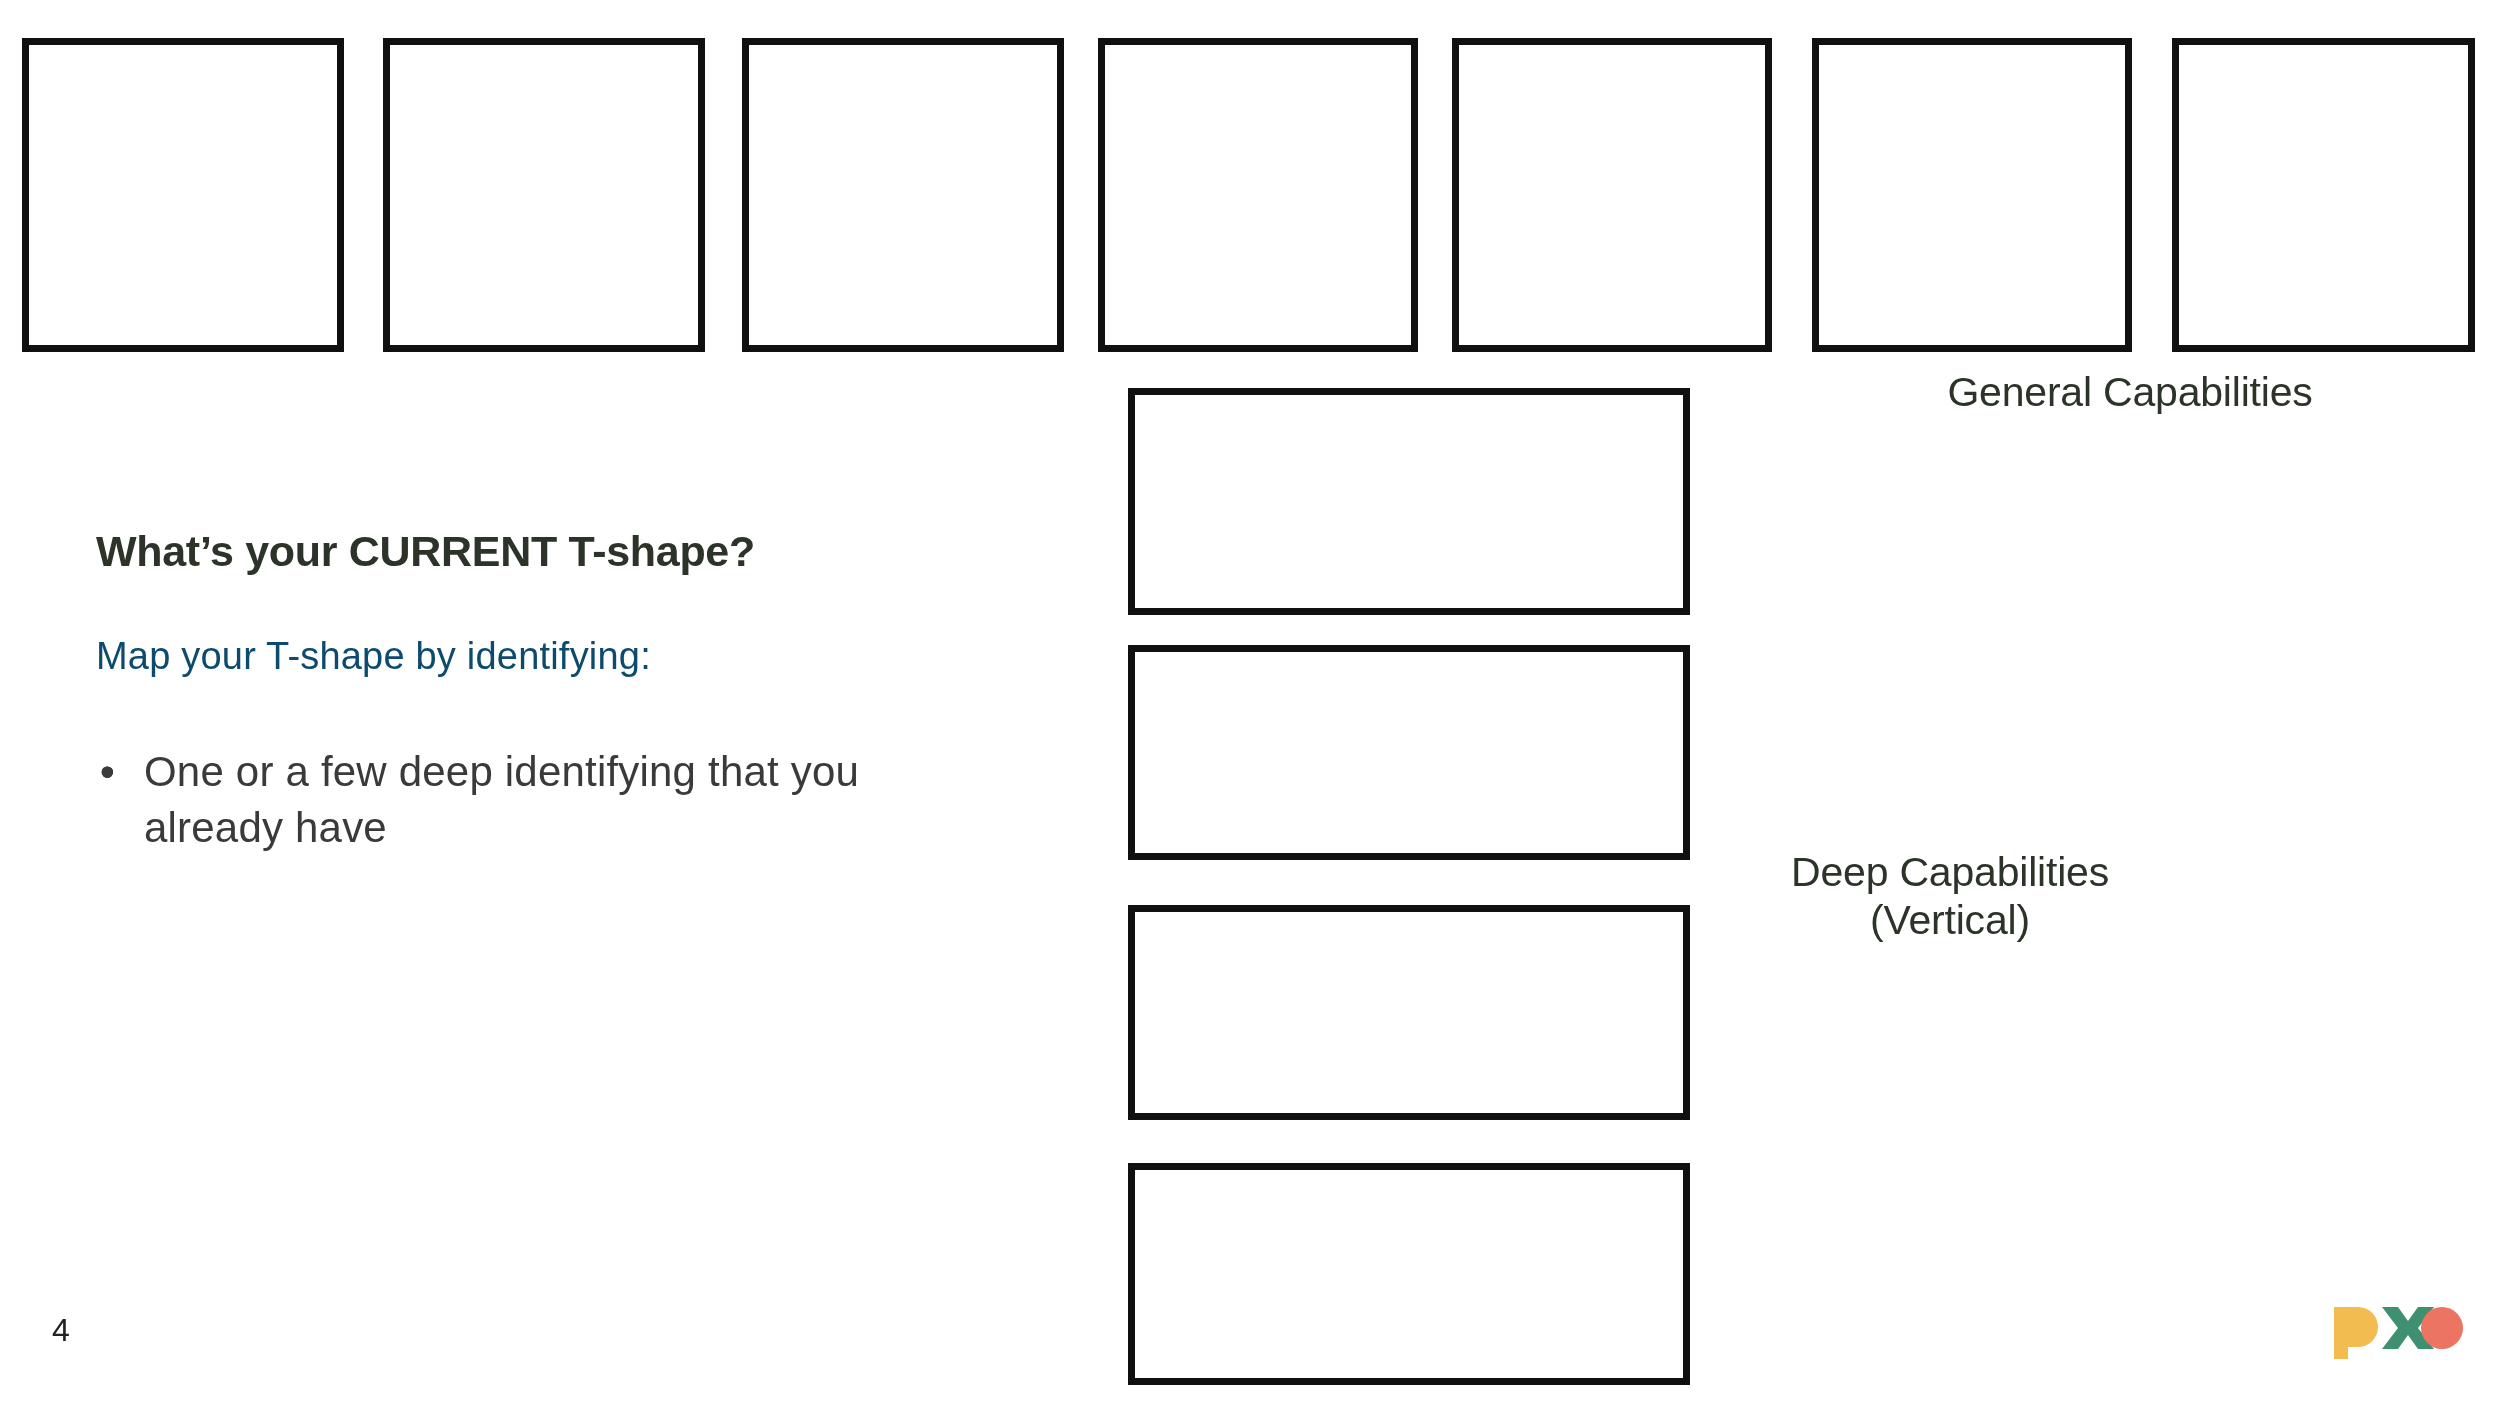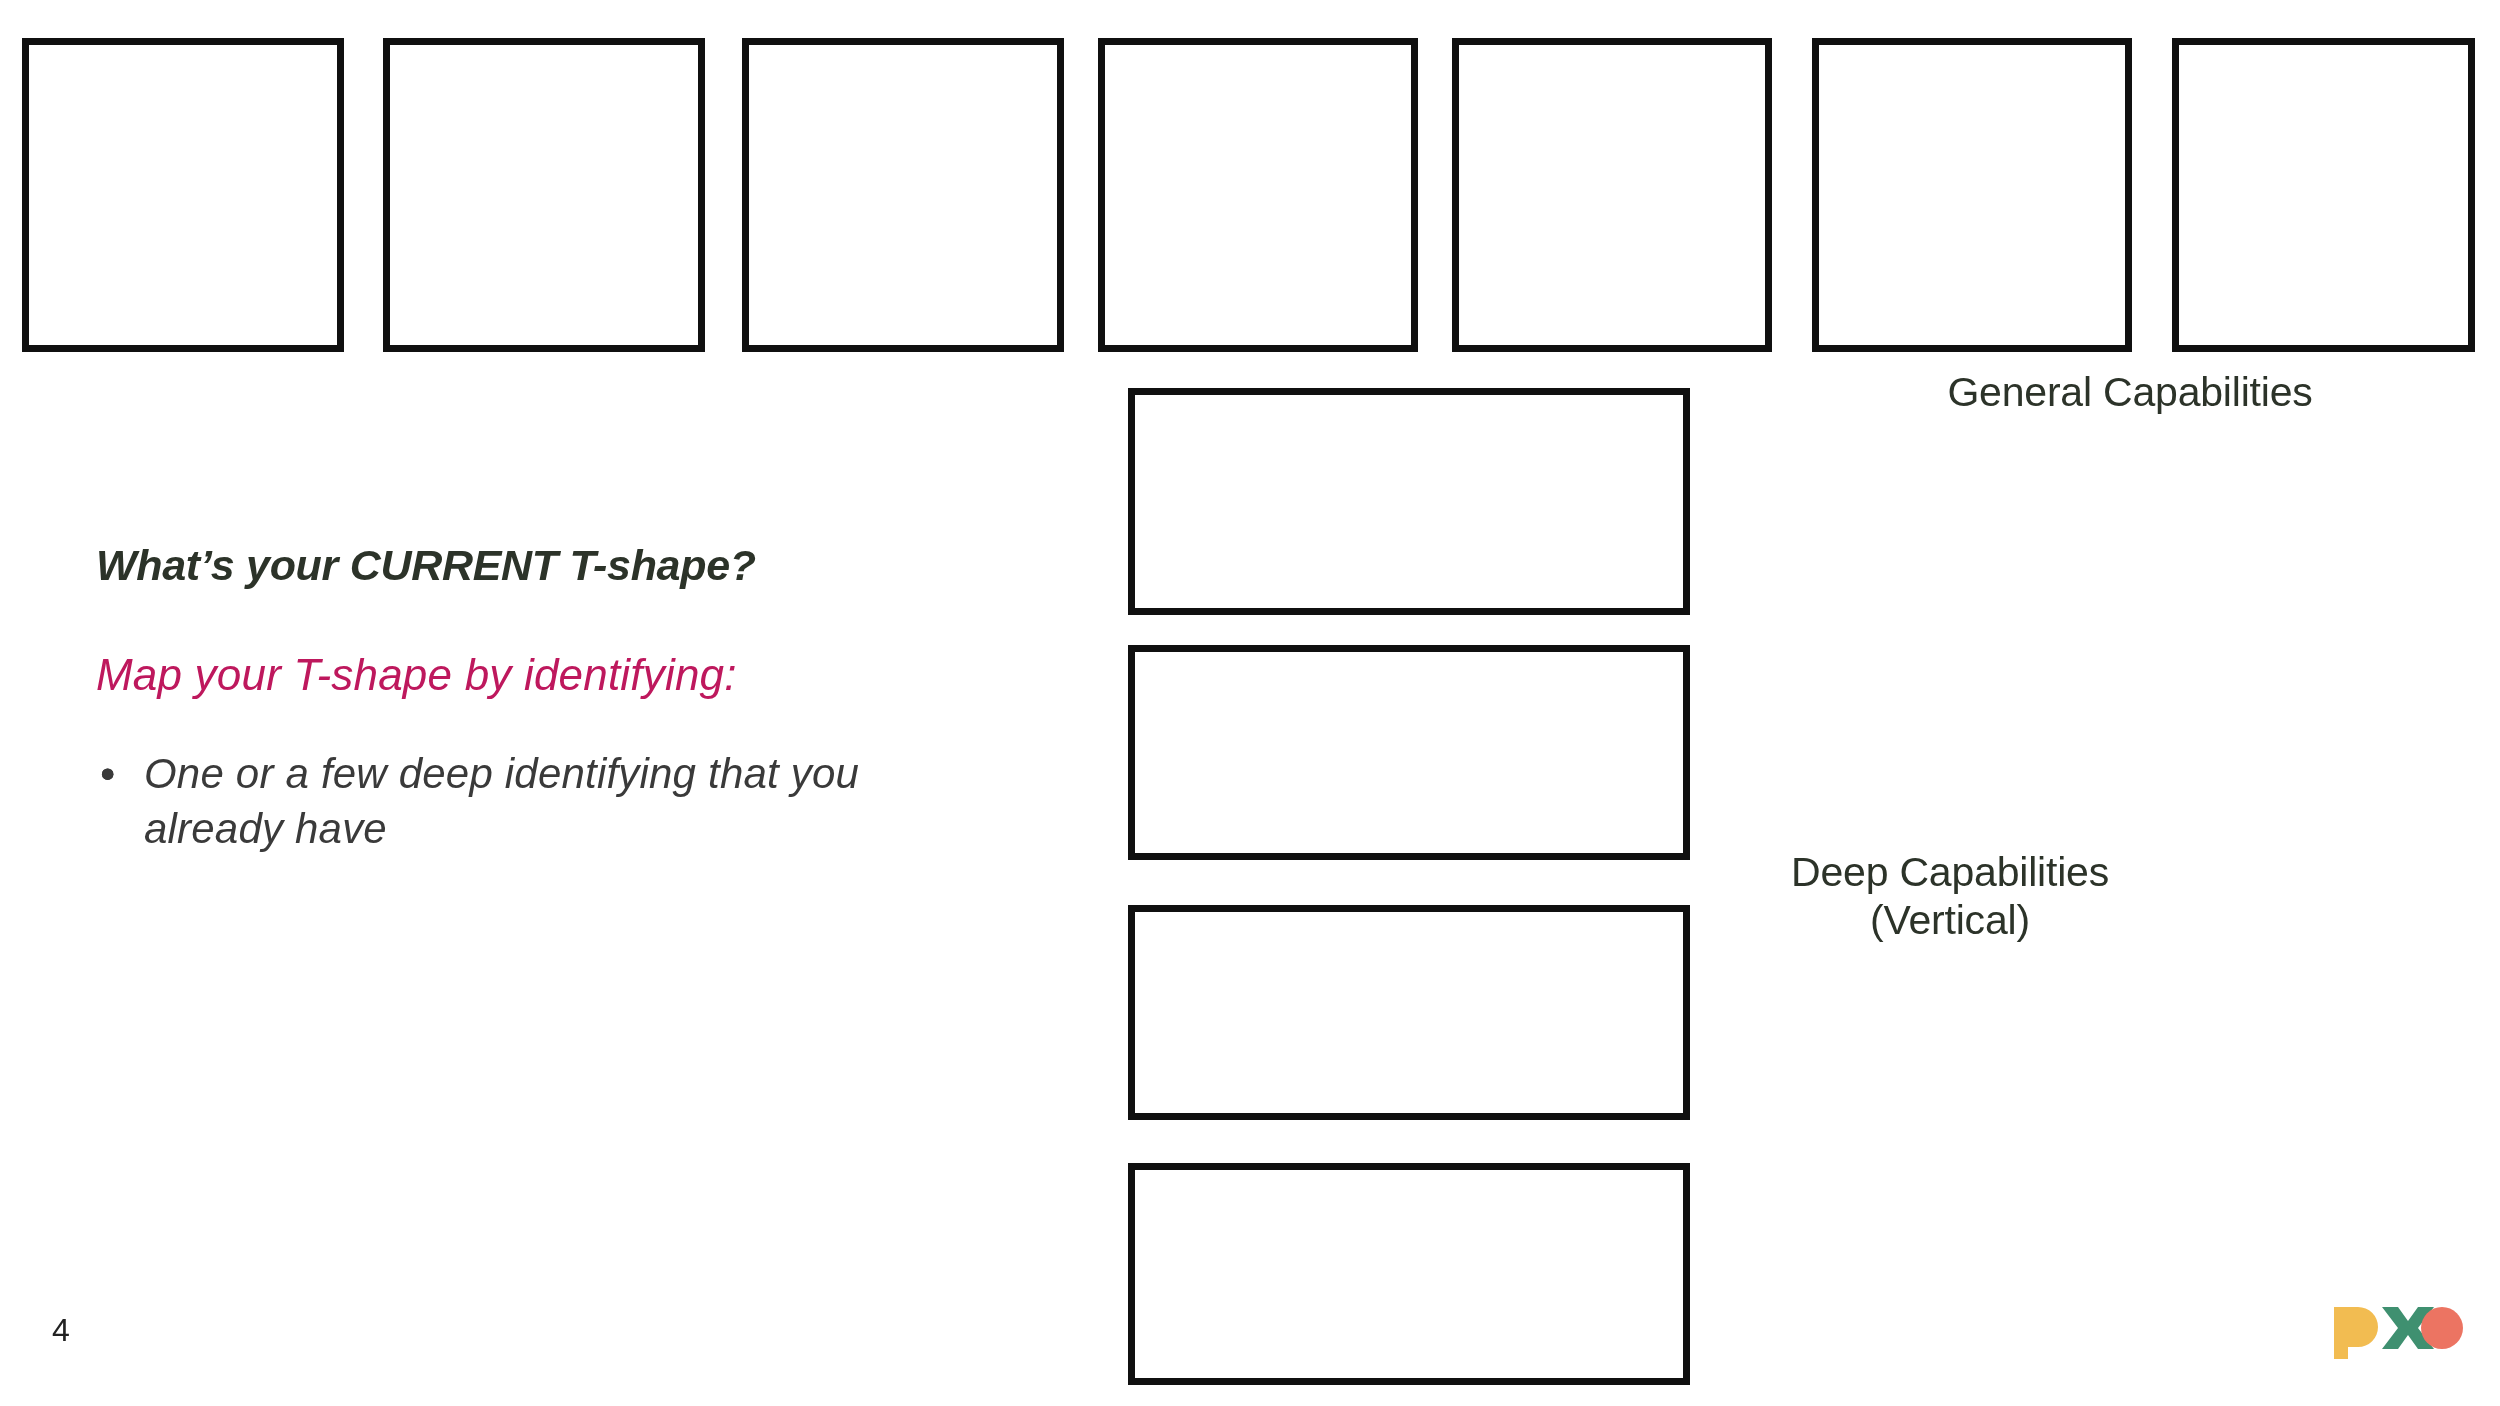--- a/index.html
+++ b/index.html
@@ -53,40 +53,39 @@
   #caption-vertical {
     left: 1700px;
     top: 848px;
     width: 500px;
   }
 
   
   #text-column {
     position: absolute;
     left: 96px;
-    top: 540px;
+    top: 526px;
     width: 930px;
-    font-style: italic;
   }
   #slide-heading {
     font-family: "Liberation Sans", sans-serif;
     font-weight: bold;
     font-size: 43px;
     line-height: 1.2;
     color: #2c3329;
     margin: 0 0 55px 0;
     letter-spacing: -0.3px;
   }
   #intro-line {
     font-family: "Liberation Sans", sans-serif;
     font-weight: 300;
-    font-size: 44px;
+    font-size: 38px;
     line-height: 1.25;
-    color: #be185d;
-    margin: 0 0 44px 0;
+    color: #0c4a6e;
+    margin: 0 0 64px 0;
     letter-spacing: 0.2px;
   }
   ul#bullet-list {
     list-style: none;
     margin: 0;
     padding: 0;
   }
   ul#bullet-list li {
     position: relative;
     padding-left: 48px;

